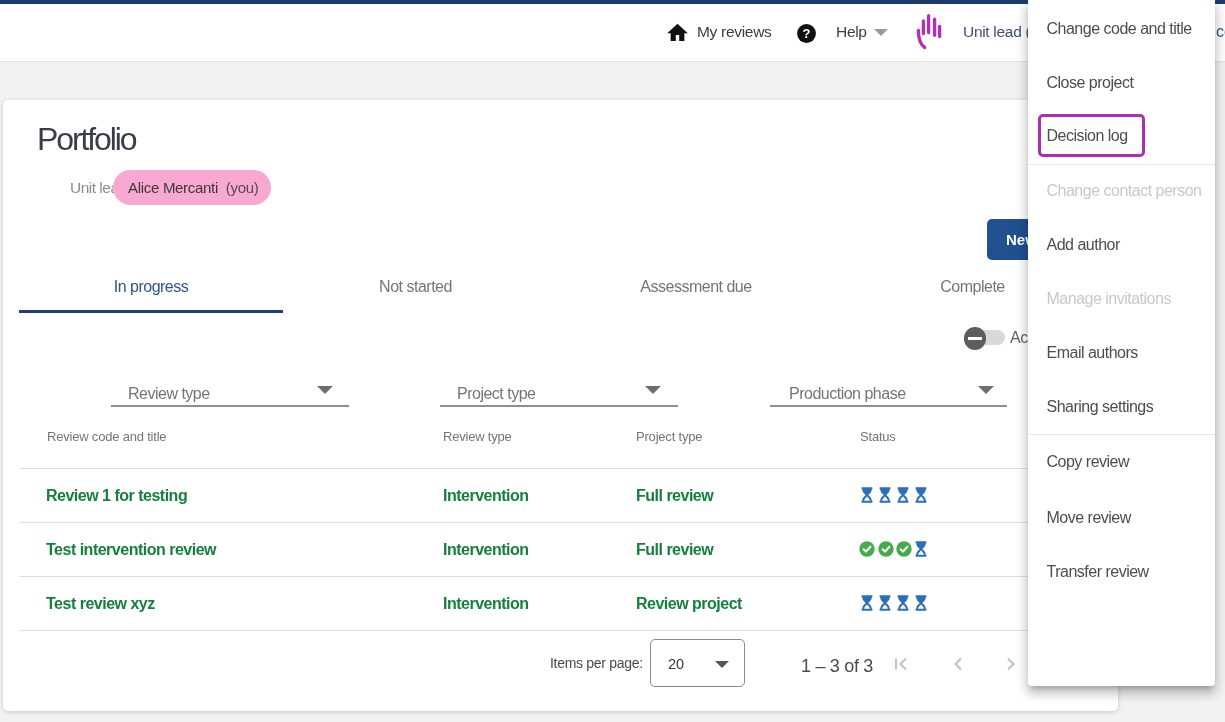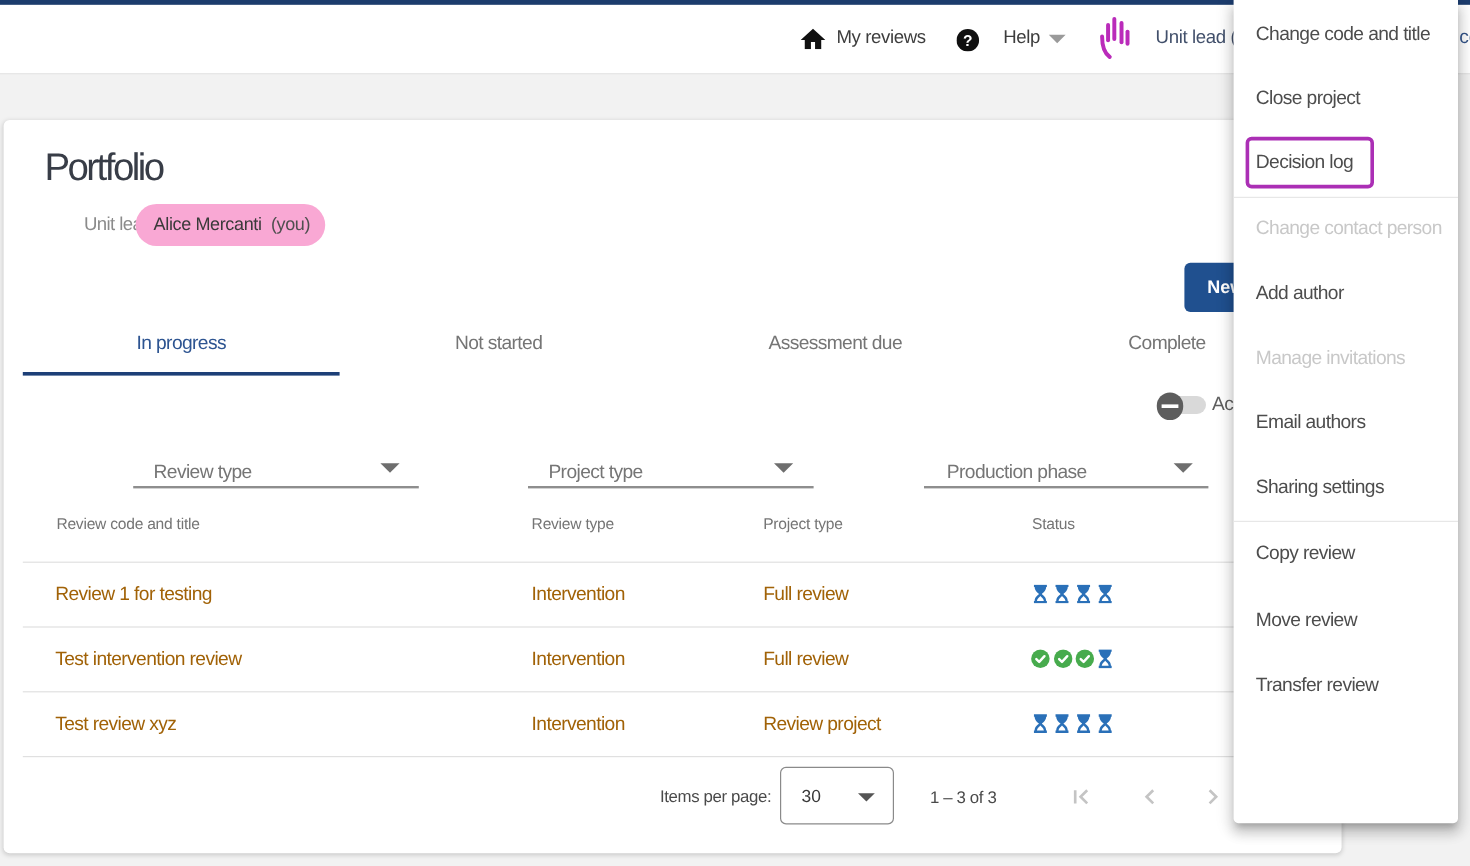--- a/index.html
+++ b/index.html
@@ -37,28 +37,28 @@
   #acctext { left:1010px; top:330px; font-size:16px; letter-spacing:-0.5px; color:#5f5f5f; white-space:nowrap; line-height:1; }
 
   
   .flabel { top:386px; font-size:16px; letter-spacing:-0.5px; color:#757575; line-height:1; }
   .funder { top:405px; height:1.5px; background:#8e8e8e; }
   .fcaret { top:386px; width:0; height:0; border-left:8px solid transparent; border-right:8px solid transparent; border-top:8px solid #6e6e6e; }
 
   
   .th { top:430px; font-size:13px; letter-spacing:-0.2px; color:#757575; line-height:1; }
   .sep { height:1px; background:#e0e0e0; left:19px; width:1081px; }
-  .td { font-size:16px; letter-spacing:-0.5px; color:#a16207; line-height:1; }
+  .td { font-size:16px; letter-spacing:-0.5px; color:#15803d; line-height:1;font-weight:bold; }
 
   
   #ipp { left:550px; top:655.5px; font-size:14px; letter-spacing:-0.3px; color:#4a4a4a; line-height:1; }
   #psel { left:650px; top:639px; width:95px; height:48px; border:1px solid #8a8a8a; border-radius:5px; }
   #pselval { left:668px; top:657px; font-size:14.5px; color:#3a3a3a; line-height:1; }
   #pselcaret { left:715px; top:661px; width:0; height:0; border-left:7px solid transparent; border-right:7px solid transparent; border-top:7px solid #555; }
-  #range { left:775px; top:657px; font-size:14px; letter-spacing:-0.3px; color:#4a4a4a; line-height:1; }
+  #range { left:801px; top:657px; font-size:18px; letter-spacing:-0.3px; color:#4a4a4a; line-height:1; }
   .pgico { top:655px; color:#c4c4c4; }
 
   
   #panel { left:1028px; top:0; width:187px; height:686px; background:#fff; border-radius:0 0 4px 4px;
            box-shadow:0 5px 5px -3px rgba(0,0,0,.2), 0 8px 10px 1px rgba(0,0,0,.14), 0 3px 14px 2px rgba(0,0,0,.12); }
   .mi { position:absolute; left:18.5px; font-size:16px; letter-spacing:-0.5px; color:#4d4d4d; white-space:nowrap; line-height:1; }
   .mi.dis { color:#c8c8c8;text-align:right; }
   .msep { position:absolute; left:0; width:187px; height:1px; background:#e7e7e7; }
   #focusbox { position:absolute; left:10px; top:114px; width:107px; height:43px; border:3px solid #ab2fb5; border-radius:5px; }
 
@@ -164,21 +164,21 @@
       <path fill="#2a70b8" fill-rule="evenodd" d="M0.6 0.2 H11.4 V2.2 H10.8 C10.8 5.2 8.6 6.6 7.2 8 C8.6 9.4 10.8 10.8 10.8 13.8 H11.4 V15.8 H0.6 V13.8 H1.2 C1.2 10.8 3.4 9.4 4.8 8 C3.4 6.6 1.2 5.2 1.2 2.2 H0.6 Z M6 9.6 C6.8 10.5 8.6 11.7 8.9 13.8 H3.1 C3.4 11.7 5.2 10.5 6 9.6 Z"></path>
     </svg><svg width="12" height="16" viewBox="0 0 12 16" style="margin-right:6px;">
       <path fill="#2a70b8" fill-rule="evenodd" d="M0.6 0.2 H11.4 V2.2 H10.8 C10.8 5.2 8.6 6.6 7.2 8 C8.6 9.4 10.8 10.8 10.8 13.8 H11.4 V15.8 H0.6 V13.8 H1.2 C1.2 10.8 3.4 9.4 4.8 8 C3.4 6.6 1.2 5.2 1.2 2.2 H0.6 Z M6 9.6 C6.8 10.5 8.6 11.7 8.9 13.8 H3.1 C3.4 11.7 5.2 10.5 6 9.6 Z"></path>
     </svg><svg width="12" height="16" viewBox="0 0 12 16" style="margin-right:6px;">
       <path fill="#2a70b8" fill-rule="evenodd" d="M0.6 0.2 H11.4 V2.2 H10.8 C10.8 5.2 8.6 6.6 7.2 8 C8.6 9.4 10.8 10.8 10.8 13.8 H11.4 V15.8 H0.6 V13.8 H1.2 C1.2 10.8 3.4 9.4 4.8 8 C3.4 6.6 1.2 5.2 1.2 2.2 H0.6 Z M6 9.6 C6.8 10.5 8.6 11.7 8.9 13.8 H3.1 C3.4 11.7 5.2 10.5 6 9.6 Z"></path>
     </svg></div>
   <div class="abs sep" style="top:630px;"></div>
 
   <div class="abs" id="ipp">Items per page:</div>
   <div class="abs" id="psel"></div>
-  <div class="abs" id="pselval">30</div>
+  <div class="abs" id="pselval">20</div>
   <div class="abs" id="pselcaret"></div>
   <div class="abs" id="range">1 – 3 of 3</div>
   <svg class="abs pgico" style="left:893px; top:656px;" width="16" height="16" viewBox="0 0 16 16">
     <path d="M3 2.5 V13.5 M13 2.5 L7.5 8 L13 13.5" stroke="#c4c4c4" stroke-width="2.2" fill="none"></path>
   </svg>
   <svg class="abs pgico" style="left:950px; top:656px;" width="16" height="16" viewBox="0 0 16 16">
     <path d="M11 2.5 L5.5 8 L11 13.5" stroke="#c4c4c4" stroke-width="2.2" fill="none"></path>
   </svg>
   <svg class="abs pgico" style="left:1003px; top:656px;" width="16" height="16" viewBox="0 0 16 16">
     <path d="M5 2.5 L10.5 8 L5 13.5" stroke="#c4c4c4" stroke-width="2.2" fill="none"></path>

